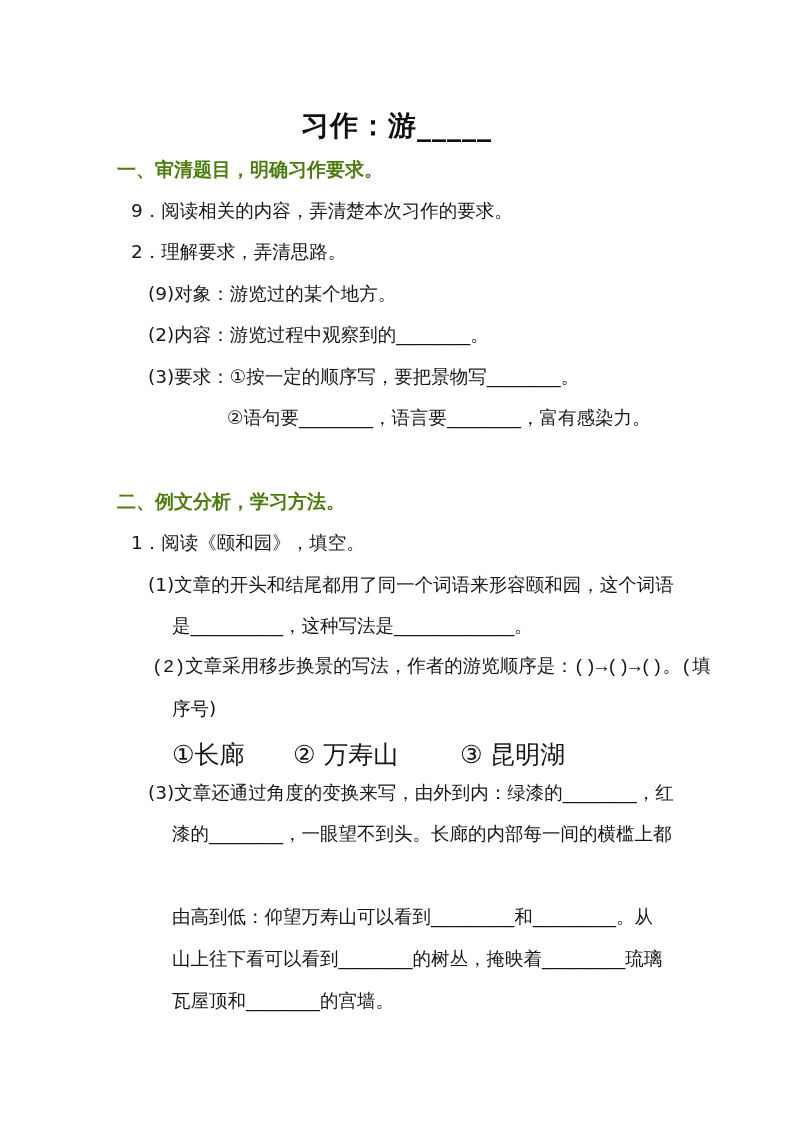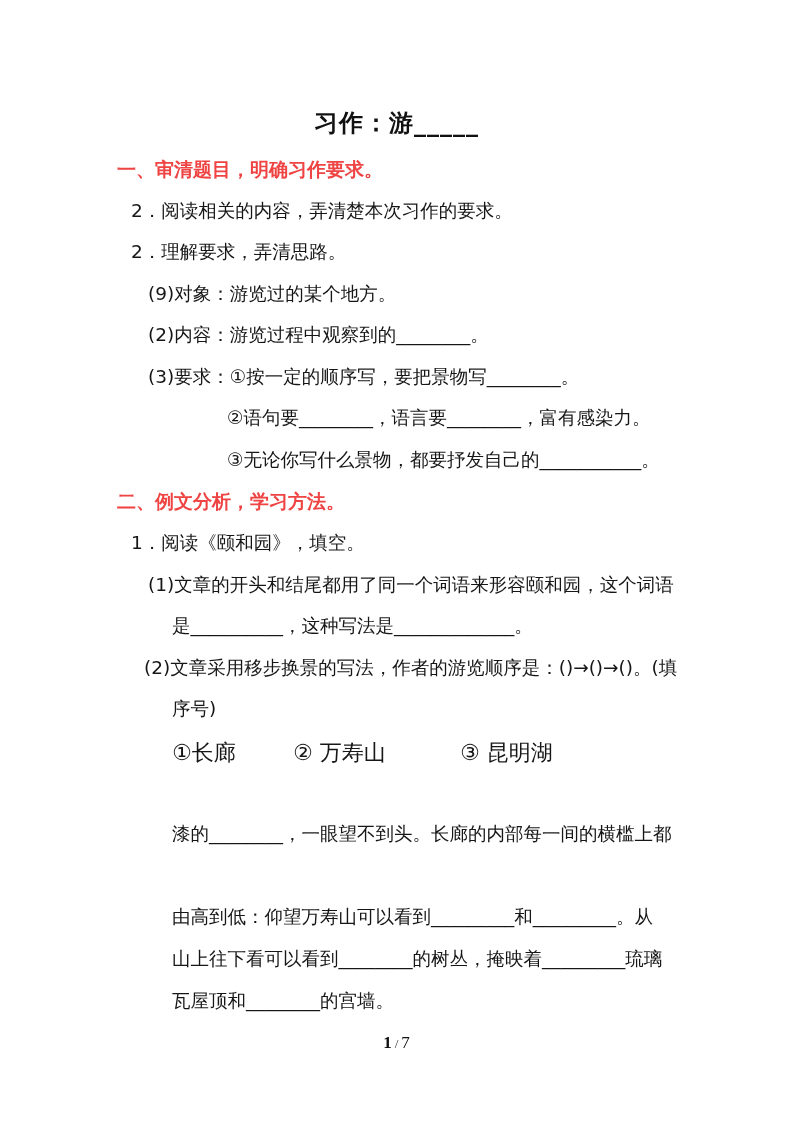--- a/index.html
+++ b/index.html
@@ -14,45 +14,45 @@
     background: #ffffff;
     font-family: "DejaVu Sans", "Liberation Sans", sans-serif;
     color: #111111;
     overflow: hidden;
   }
   .doc-title {
     position: absolute;
     left: 0;
     width: 793px;
     text-align: center;
-    font-size: 24px;
+    font-size: 28px;
     font-weight: 700;
     letter-spacing: 1px;
     white-space: nowrap;
   }
   .line {
     position: absolute;
     font-size: 18.5px;
     line-height: 1;
     white-space: nowrap;
     color: #161616;
   }
   .heading {
     font-weight: 700;
     font-size: 19px;
-    color: #ef4444;
+    color: #4d7c0f;
   }
   .options-row {
     position: absolute;
     height: 22px;
   }
   .options-row .opt {
     position: absolute;
     top: 0;
-    font-size: 22px;
+    font-size: 25px;
     line-height: 1;
     white-space: nowrap;
     color: #161616;
   }
   .footer {
     position: absolute;
     left: 0;
     width: 793px;
     text-align: center;
     font-family: "Liberation Serif", "DejaVu Serif", serif;
@@ -63,43 +63,40 @@
   .footer .pg-sep { font-size: 13px; padding: 0 3px; color: #333; }
 </style>
 </head>
 <body>
 
 <div class="page">
 
   <div class="doc-title" style="top:107px;">习作：游_____</div>
 
   <div class="line heading" style="top:160px; left:117px;">一、审清题目，明确习作要求。</div>
-  <div class="line" style="top:202px; left:131px;">2．阅读相关的内容，弄清楚本次习作的要求。</div>
+  <div class="line" style="top:202px; left:131px;">9．阅读相关的内容，弄清楚本次习作的要求。</div>
   <div class="line" style="top:243px; left:131px;">2．理解要求，弄清思路。</div>
   <div class="line" style="top:285px; left:148px;">(9)对象：游览过的某个地方。</div>
   <div class="line" style="top:326px; left:148px;">(2)内容：游览过程中观察到的________。</div>
   <div class="line" style="top:368px; left:148px;">(3)要求：①按一定的顺序写，要把景物写________。</div>
   <div class="line" style="top:409px; left:227px;">②语句要________，语言要________，富有感染力。</div>
-  <div class="line" style="top:451px; left:227px;">③无论你写什么景物，都要抒发自己的___________。</div>
 
   <div class="line heading" style="top:492px; left:117px;">二、例文分析，学习方法。</div>
   <div class="line" style="top:534px; left:131px;">1．阅读《颐和园》，填空。</div>
   <div class="line" style="top:576px; left:148px;">(1)文章的开头和结尾都用了同一个词语来形容颐和园，这个词语</div>
   <div class="line" style="top:617px; left:172px;">是__________，这种写法是_____________。</div>
-  <div class="line" style="top:659px; left:144px;">(2)文章采用移步换景的写法，作者的游览顺序是：()→()→()。(填</div>
+  <div class="line" style="top:659px; left:152px;font-family:Liberation Mono, monospace;">(2)文章采用移步换景的写法，作者的游览顺序是：()→()→()。(填</div>
   <div class="line" style="top:700px; left:172px;">序号)</div>
 
   <div class="options-row" style="top:742px; left:172px; width:500px;">
     <span class="opt" style="left:0;">①长廊</span>
     <span class="opt" style="left:121px;">② 万寿山</span>
     <span class="opt" style="left:288px;">③ 昆明湖</span>
   </div>
 
+  <div class="line" style="top:784px; left:148px;">(3)文章还通过角度的变换来写，由外到内：绿漆的________，红</div>
   <div class="line" style="top:825px; left:172px;">漆的________，一眼望不到头。长廊的内部每一间的横槛上都</div>
   <div class="line" style="top:908px; left:172px;">由高到低：仰望万寿山可以看到_________和_________。从</div>
   <div class="line" style="top:950px; left:172px;">山上往下看可以看到________的树丛，掩映着_________琉璃</div>
   <div class="line" style="top:992px; left:172px;">瓦屋顶和________的宫墙。</div>
 
-  <div class="footer" style="top:1033px;">
-    <span class="pg-cur">1</span><span class="pg-sep">/</span><span class="pg-total">7</span>
-  </div>
 
 </div>
 
 </body></html>

